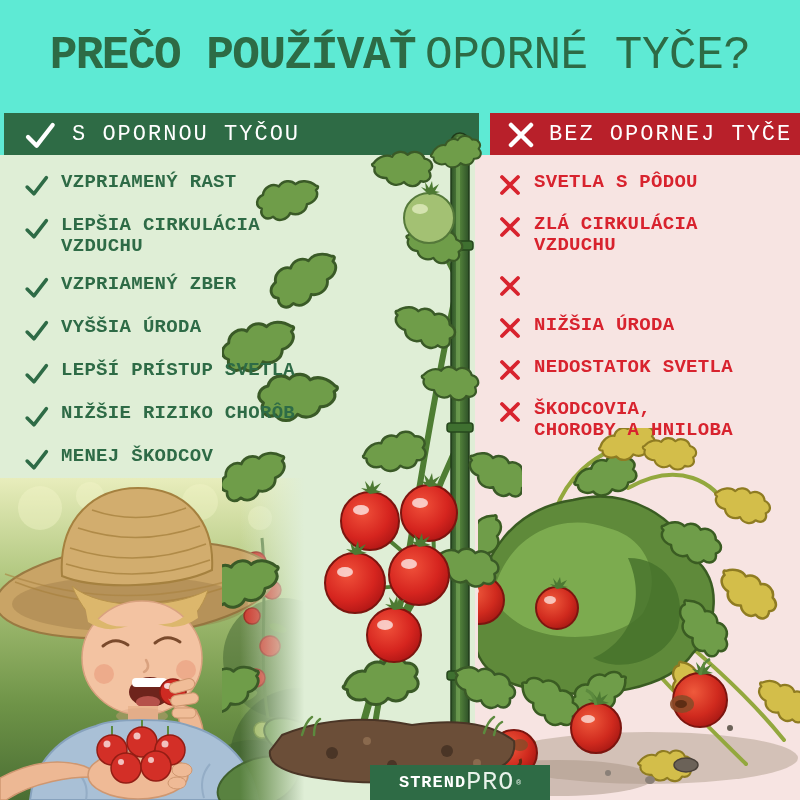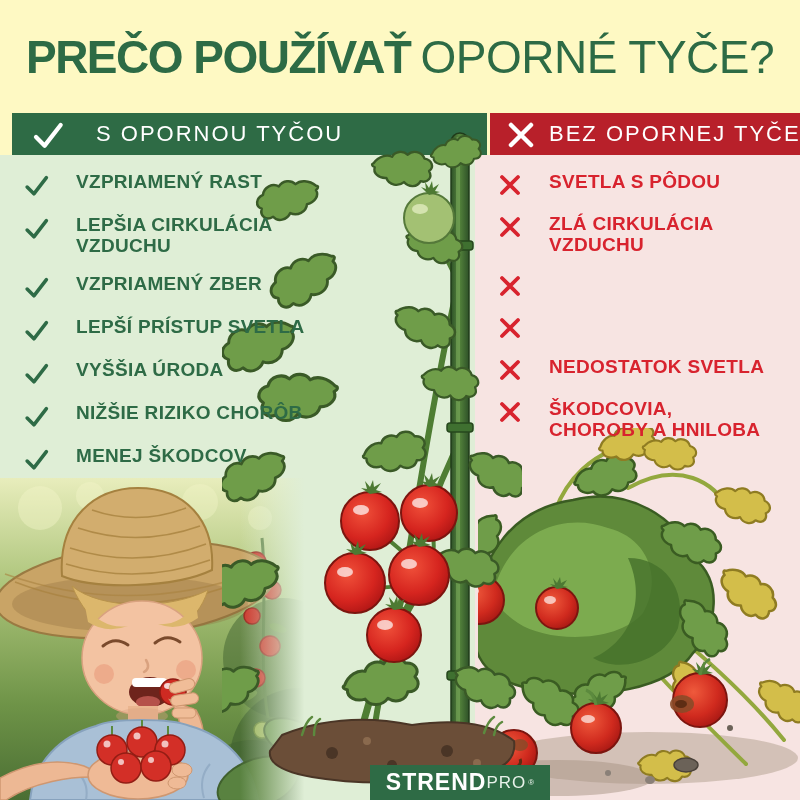--- a/index.html
+++ b/index.html
@@ -1,59 +1,59 @@
 <!DOCTYPE html>
 <html><head>
 <meta charset="utf-8">
 <style>
   html,body{margin:0;padding:0;background:#fff;}
-  .poster{position:relative;width:800px;height:800px;overflow:hidden;background:#fef9c3;
-          font-family:Liberation Sans, sans-serif;}
+  .poster{position:relative;width:800px;height:800px;overflow:hidden;background:#5eead4;
+          font-family:Liberation Mono, monospace;}
 
   
   .title{position:absolute;top:30px;left:0;right:0;text-align:center;margin:0;
          font-size:46px;letter-spacing:-1.5px;color:#2d6b45;white-space:nowrap;}
   .title .t-bold{font-weight:800;}
   .title .t-light{font-weight:400;margin-left:10px;letter-spacing:-0.5px;}
 
   
   .bar{position:absolute;top:113px;height:42px;display:flex;align-items:center;z-index:2;}
-  .bar-left{left:12px;width:475px;background:#2e6b45;padding-left:20px;gap:32px;box-sizing:border-box;}
+  .bar-left{left:4px;width:475px;background:#2e6b45;padding-left:20px;gap:16px;box-sizing:border-box;}
   .bar-right{left:490px;width:325px;background:#b8202a;padding-left:16px;gap:13px;box-sizing:border-box;}
   .bar-label{color:#ffffff;font-size:22px;letter-spacing:2px;font-weight:400;}
 
   
   .panel{position:absolute;top:155px;height:645px;z-index:1;}
   .panel-green{left:0;width:475px;background:#dfeed6;}
   .panel-pink{left:475px;width:325px;background:#f7e4e2;}
 
   
   .list{position:absolute;top:172px;z-index:4;}
   .list-left{left:24px;width:300px;}
   .list-right{left:498px;width:292px;}
-  .li{display:flex;align-items:flex-start;gap:27px;margin-bottom:17px;}
+  .li{display:flex;align-items:flex-start;gap:12px;margin-bottom:17px;}
   .li-ic{flex:0 0 auto;margin-top:1px;}
   .li-text{font-weight:700;font-size:19px;line-height:1.1;letter-spacing:0.3px;white-space:pre-line;}
   .list-left .li-text{color:#2e6b46;}
   .list-right .li-text{color:#d8232e;}
 
   
   .photo{position:absolute;left:0;top:478px;width:310px;height:322px;z-index:3;}
   .photo-fade{position:absolute;right:0;top:0;width:70px;height:100%;
               background:linear-gradient(to right, rgba(223,238,214,0), #dfeed6 92%);}
 
   
   .plant-center{position:absolute;left:222px;top:123px;width:300px;height:677px;z-index:3;}
   .plant-right{position:absolute;left:478px;top:428px;width:322px;height:372px;z-index:2;}
 
   
   .logo{position:absolute;left:370px;top:765px;width:180px;height:35px;background:#2e6b45;
         display:flex;align-items:center;justify-content:center;z-index:5;}
-  .logo .l-bold{color:#fff;font-weight:800;font-size:23px;letter-spacing:1px;}
-  .logo .l-light{color:#e8f2ea;font-weight:400;font-size:17px;letter-spacing:1px;margin-left:0;}
+  .logo .l-bold{color:#fff;font-weight:800;font-size:17px;letter-spacing:1px;}
+  .logo .l-light{color:#e8f2ea;font-weight:400;font-size:25px;letter-spacing:1px;margin-left:0;}
   .logo .l-reg{color:#e8f2ea;font-size:8px;vertical-align:super;margin-left:2px;}
 </style>
 </head>
 <body>
 
 <div class="poster">
 
   <h1 class="title"><span class="t-bold">PREČO POUŽÍVAŤ</span><span class="t-light">OPORNÉ TYČE?</span></h1>
 
   <div class="panel panel-green"></div>
@@ -89,27 +89,27 @@
     <div class="li">
       <svg class="li-ic" width="25" height="25" viewBox="0 0 24 24">
           <path d="M3 13.5 L9.5 20 L21.5 4.5" fill="none" stroke="#2e6b46" stroke-width="3.4" stroke-linecap="round" stroke-linejoin="round"></path>
         </svg>
       <span class="li-text">VZPRIAMENÝ ZBER</span>
     </div>
     <div class="li">
       <svg class="li-ic" width="25" height="25" viewBox="0 0 24 24">
           <path d="M3 13.5 L9.5 20 L21.5 4.5" fill="none" stroke="#2e6b46" stroke-width="3.4" stroke-linecap="round" stroke-linejoin="round"></path>
         </svg>
+      <span class="li-text">VYŠŠIA ÚRODA</span>
+    </div>
+    <div class="li">
+      <svg class="li-ic" width="25" height="25" viewBox="0 0 24 24">
+          <path d="M3 13.5 L9.5 20 L21.5 4.5" fill="none" stroke="#2e6b46" stroke-width="3.4" stroke-linecap="round" stroke-linejoin="round"></path>
+        </svg>
       <span class="li-text">LEPŠÍ PRÍSTUP SVETLA</span>
-    </div>
-    <div class="li">
-      <svg class="li-ic" width="25" height="25" viewBox="0 0 24 24">
-          <path d="M3 13.5 L9.5 20 L21.5 4.5" fill="none" stroke="#2e6b46" stroke-width="3.4" stroke-linecap="round" stroke-linejoin="round"></path>
-        </svg>
-      <span class="li-text">VYŠŠIA ÚRODA</span>
     </div>
     <div class="li">
       <svg class="li-ic" width="25" height="25" viewBox="0 0 24 24">
           <path d="M3 13.5 L9.5 20 L21.5 4.5" fill="none" stroke="#2e6b46" stroke-width="3.4" stroke-linecap="round" stroke-linejoin="round"></path>
         </svg>
       <span class="li-text">NIŽŠIE RIZIKO CHORÔB</span>
     </div>
     <div class="li">
       <svg class="li-ic" width="25" height="25" viewBox="0 0 24 24">
           <path d="M3 13.5 L9.5 20 L21.5 4.5" fill="none" stroke="#2e6b46" stroke-width="3.4" stroke-linecap="round" stroke-linejoin="round"></path>
@@ -134,20 +134,21 @@
     </div>
     <div class="li">
       <svg class="li-ic" width="24" height="24" viewBox="0 0 24 24">
           <path d="M4 4 L20 20 M20 4 L4 20" fill="none" stroke="#d8232e" stroke-width="3.8" stroke-linecap="round"></path>
         </svg>
     </div>
     <div class="li">
       <svg class="li-ic" width="24" height="24" viewBox="0 0 24 24">
           <path d="M4 4 L20 20 M20 4 L4 20" fill="none" stroke="#d8232e" stroke-width="3.8" stroke-linecap="round"></path>
         </svg>
+      <span class="li-text">NIŽŠIA ÚRODA</span>
     </div>
     <div class="li">
       <svg class="li-ic" width="24" height="24" viewBox="0 0 24 24">
           <path d="M4 4 L20 20 M20 4 L4 20" fill="none" stroke="#d8232e" stroke-width="3.8" stroke-linecap="round"></path>
         </svg>
       <span class="li-text">NEDOSTATOK SVETLA</span>
     </div>
     <div class="li">
       <svg class="li-ic" width="24" height="24" viewBox="0 0 24 24">
           <path d="M4 4 L20 20 M20 4 L4 20" fill="none" stroke="#d8232e" stroke-width="3.8" stroke-linecap="round"></path>

